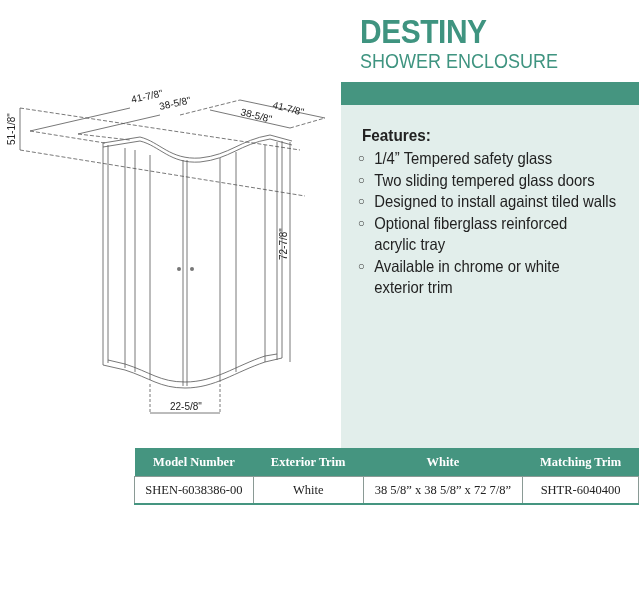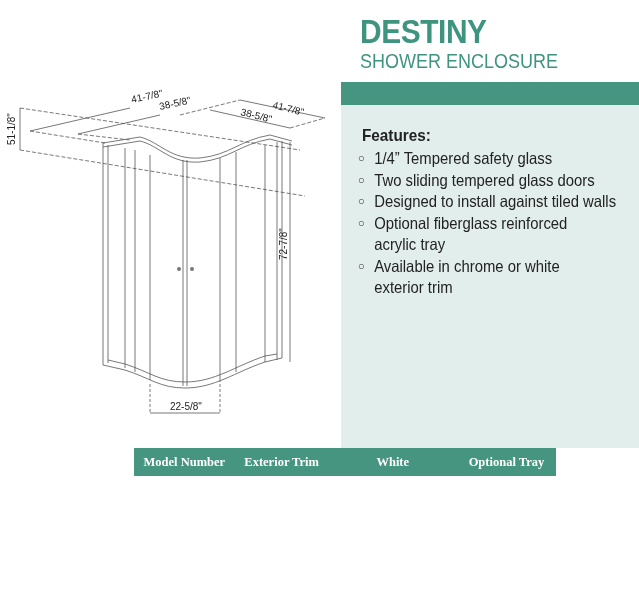--- a/index.html
+++ b/index.html
@@ -10,21 +10,21 @@
   .subtitle { position:absolute; left:360px; top:50px; font-size:20px; color:#3f9480;
               transform:scaleX(0.9); transform-origin:left; }
   .green-bar { position:absolute; left:341px; top:82px; width:298px; height:23px; background:#459580; }
   .panel { position:absolute; left:341px; top:105px; width:298px; height:343px; background:#e2eeeb; }
   .features-title { position:absolute; left:362px; top:126px; font-size:17px; font-weight:bold; color:#222;
                     transform:scaleX(0.9); transform-origin:left; }
   .features { position:absolute; left:358px; top:148px; margin:0; padding:0; list-style:none; }
   .features li { font-size:16.5px; color:#222; line-height:21.5px; display:flex; transform:scaleX(0.9); transform-origin:left; white-space:nowrap; }
   .bullet { width:18px; flex:0 0 18px; font-size:12px; line-height:21.5px; color:#333; }
   .drawing { position:absolute; left:0; top:80px; width:340px; height:340px; }
-  table.specs { position:absolute; left:134px; top:448px; width:422px; border-collapse:collapse;
+  table.specs { position:absolute; left:134px; top:448px; width:505px; border-collapse:collapse;
                 font-family:"Liberation Serif", serif; font-size:12.5px; color:#222; }
   table.specs th { background:#459580; color:#fff; font-weight:bold; height:26px; font-size:12.5px; }
   table.specs td { height:24px; text-align:center; border:1px solid #8a9a95; background:#fff; }
   table.specs tr:last-child td { border-bottom:2px solid #459580; }
 </style>
 </head>
 <body>
 
 <div class="title">DESTINY</div>
 <div class="subtitle">SHOWER ENCLOSURE</div>
@@ -123,18 +123,24 @@
       <col style="width:119px">
       <col style="width:110px">
       <col style="width:160px">
       <col style="width:116px">
     </colgroup>
   <thead>
     <tr>
       <th>Model Number</th>
       <th>Exterior Trim</th>
       <th>White</th>
-      <th>Optional Tray</th>
+      <th>Matching Trim</th>
     </tr>
   </thead>
   <tbody>
+    <tr>
+      <td>SHEN-6038386-00</td>
+      <td>White</td>
+      <td>38 5/8” x 38 5/8” x 72 7/8”</td>
+      <td>SHTR-6040400</td>
+    </tr>
   </tbody>
 </table>
 
 </body></html>

